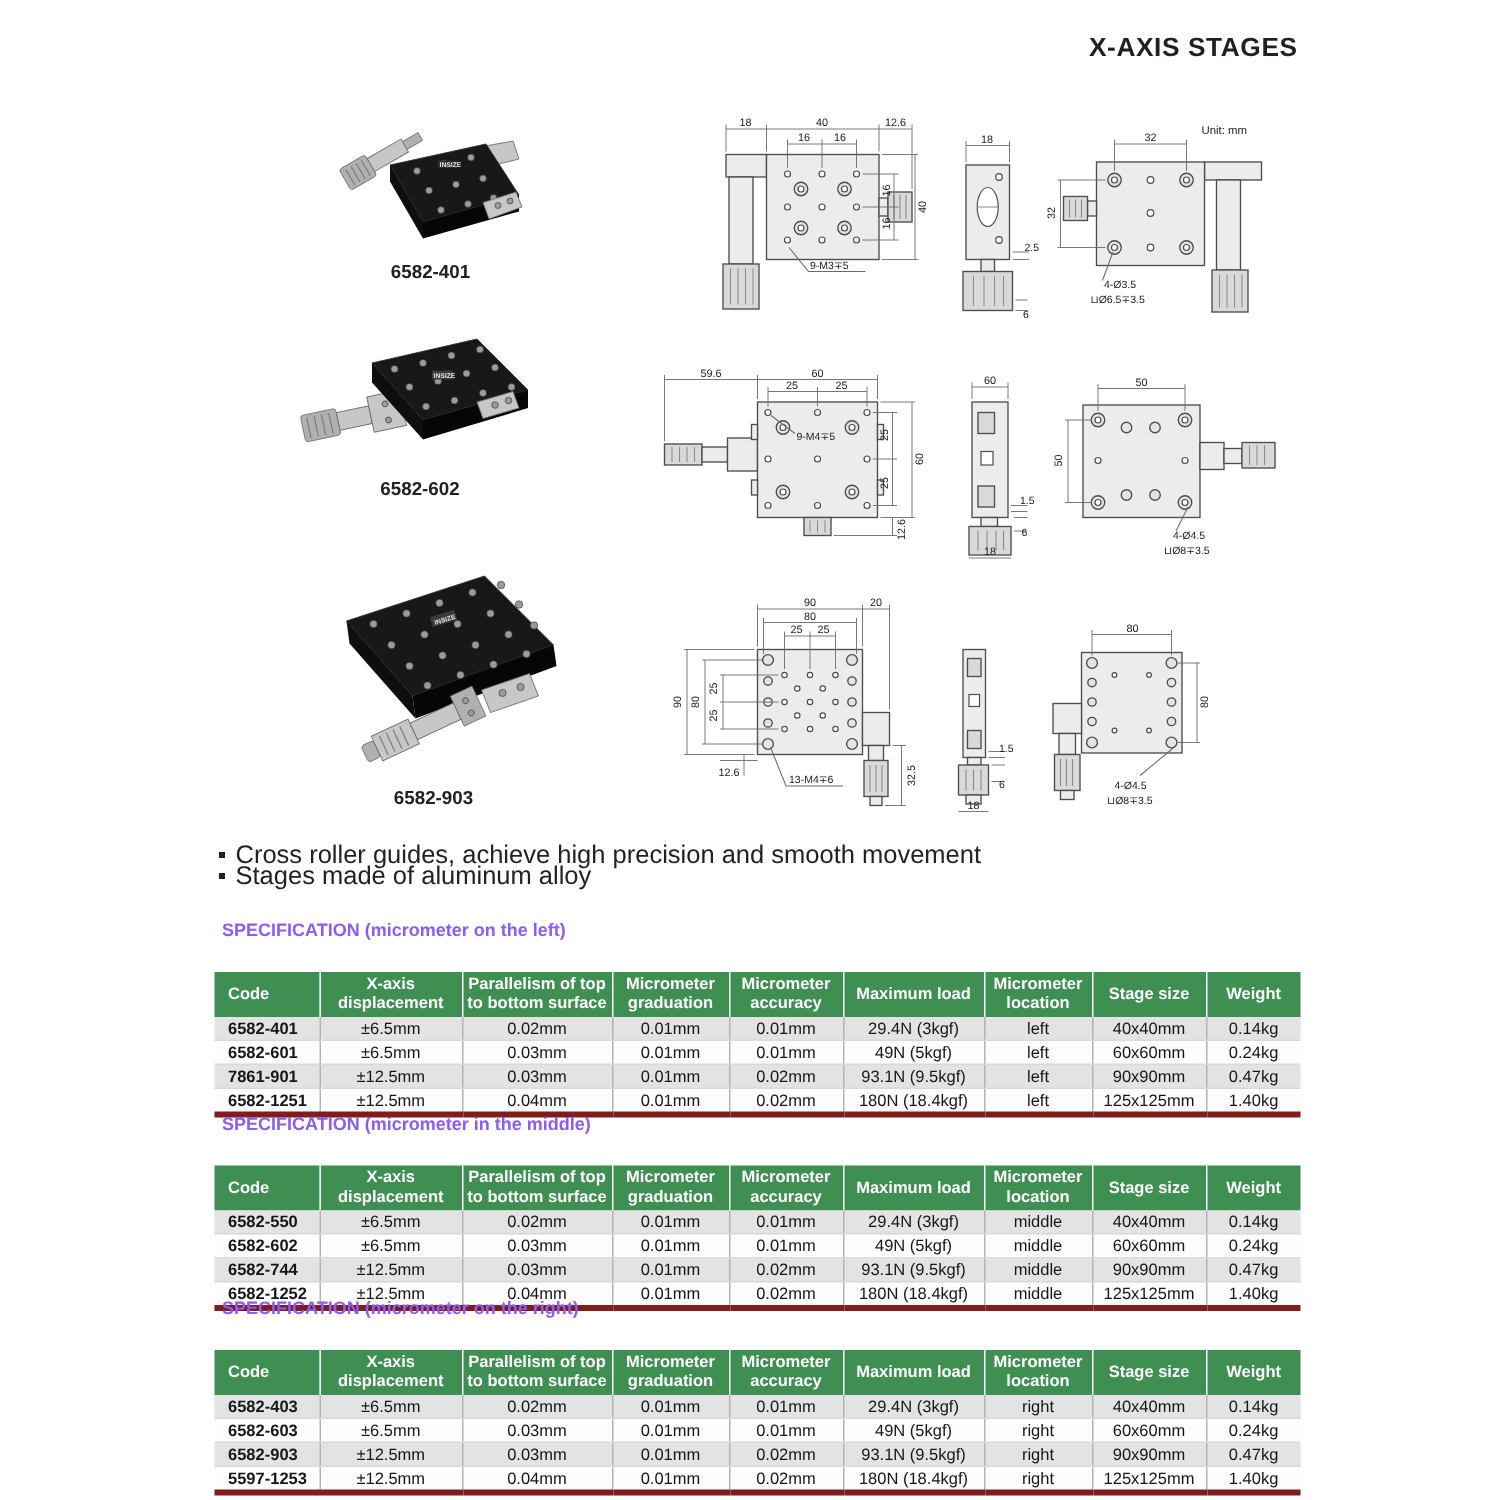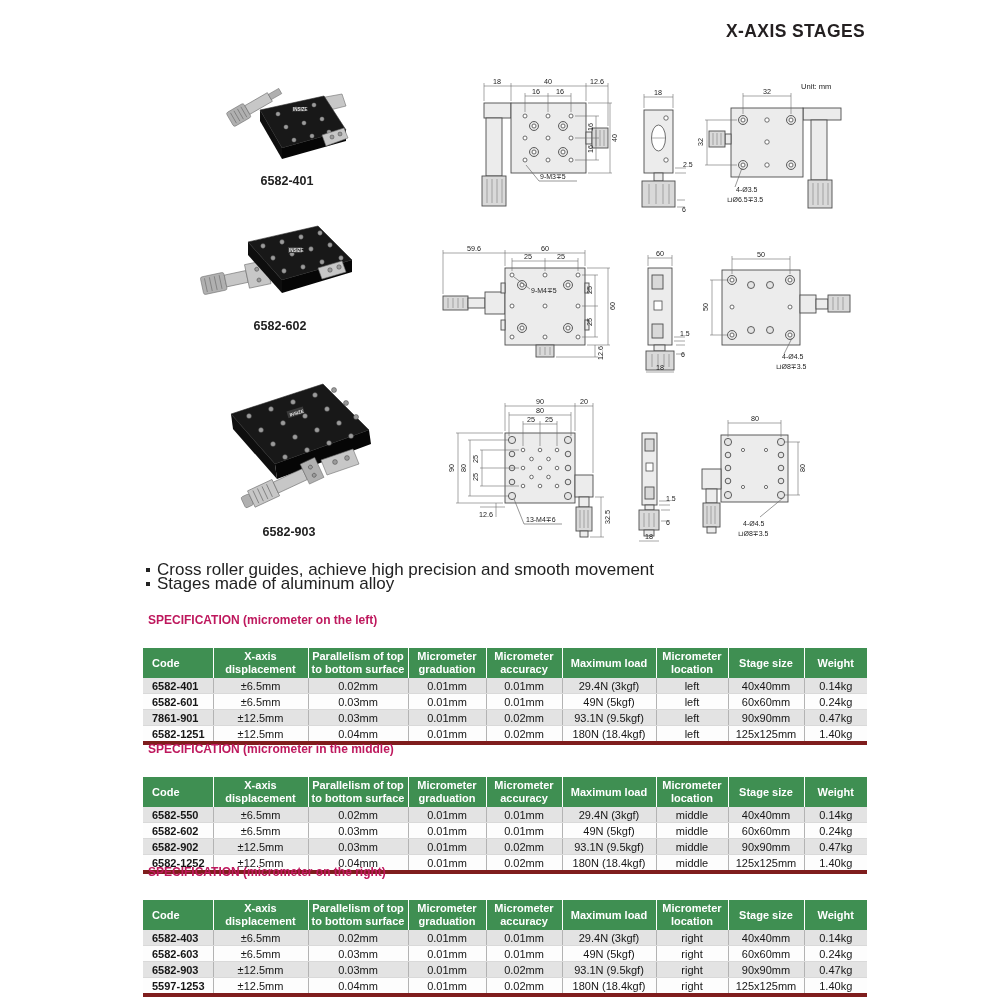--- a/index.html
+++ b/index.html
@@ -28,21 +28,21 @@
   .ph-screw{fill:#9b9b9b;stroke:#2a2a2a;stroke-width:.4;}
   .sil{fill:#c7c7c7;stroke:#6e6e6e;stroke-width:.6;}
   .sil2{fill:#b0b0b0;stroke:#666;stroke-width:.5;}
   .mk{stroke:#7c7c7c;stroke-width:.8;}
   .logo-t{font-size:4.5px;fill:#e6e6e6;font-weight:bold;}
   
   .features{position:absolute;left:146px;top:563px;list-style:none;margin:0;padding:0;}
   .features li{font-size:17px;line-height:14px;color:#222;padding-left:11px;position:relative;}
   .features li::before{content:"";position:absolute;left:0;top:5px;width:4px;height:4px;background:#222;}
   
-  .spec-title{position:absolute;left:148px;font-size:12px;font-weight:bold;color:#be185d;}
+  .spec-title{position:absolute;left:148px;font-size:12px;font-weight:bold;color:#8b5cf6;}
   table.spec{position:absolute;left:143px;border-collapse:collapse;table-layout:fixed;width:724px;
              font-size:11px;margin-top:19px;}
   table.spec th{background:var(--green,#3f8f52);color:#fff;font-weight:bold;text-align:center;
                 vertical-align:middle;height:30px;padding:0 2px;line-height:1.18;
                 border-right:1px solid #fff;}
   table.spec th:first-child{text-align:left;padding-left:9px;}
   table.spec th:last-child{border-right:none;}
   table.spec td{text-align:center;height:15px;padding:0 2px;border-right:1px solid #b3b3b3;
                 border-bottom:1px solid #d9d9d9;color:#161616;}
   table.spec td:first-child{text-align:left;padding-left:9px;font-weight:bold;}
@@ -682,21 +682,21 @@
           <td>±6.5mm</td>
           <td>0.03mm</td>
           <td>0.01mm</td>
           <td>0.01mm</td>
           <td>49N (5kgf)</td>
           <td>middle</td>
           <td>60x60mm</td>
           <td>0.24kg</td>
         </tr>
         <tr>
-          <td>6582-902</td>
+          <td>6582-744</td>
           <td>±12.5mm</td>
           <td>0.03mm</td>
           <td>0.01mm</td>
           <td>0.02mm</td>
           <td>93.1N (9.5kgf)</td>
           <td>middle</td>
           <td>90x90mm</td>
           <td>0.47kg</td>
         </tr>
         <tr>

